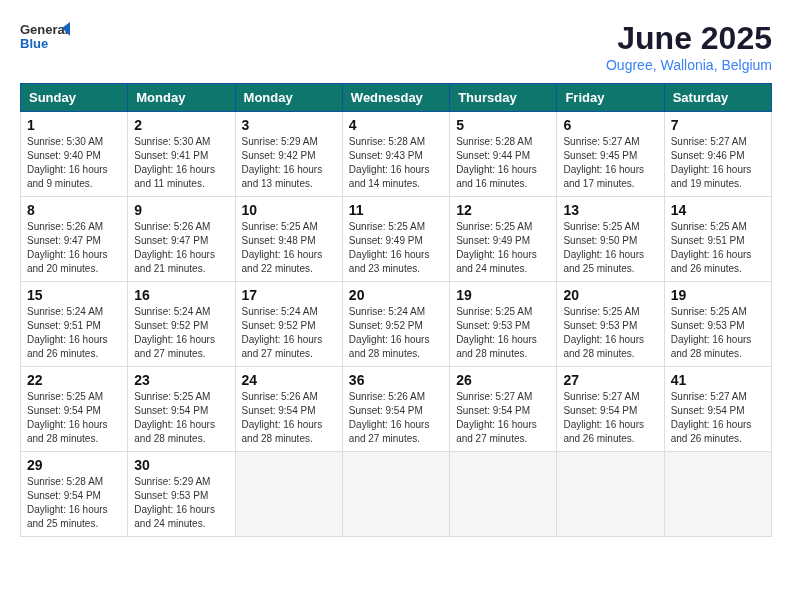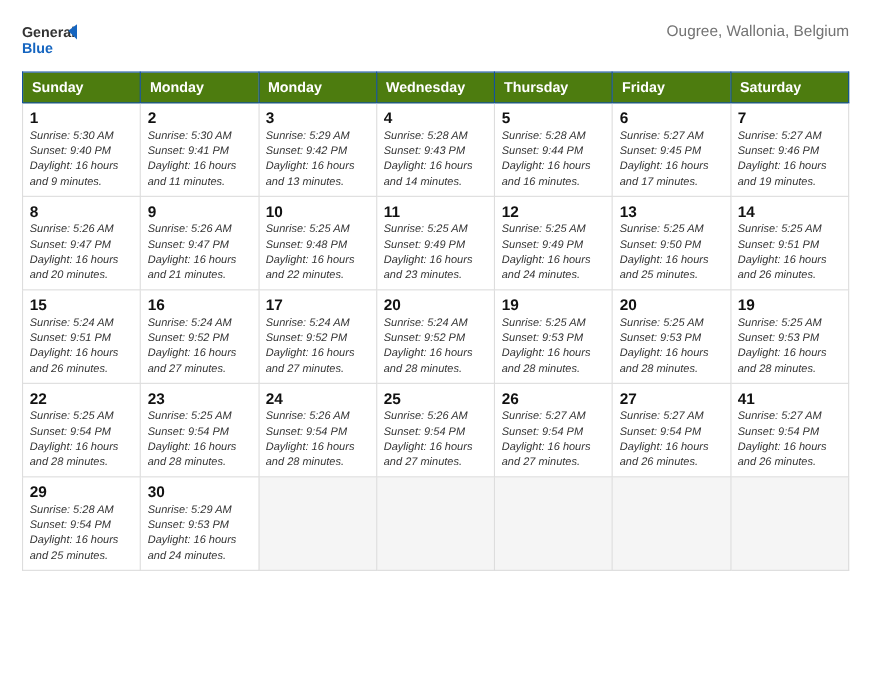--- a/index.html
+++ b/index.html
@@ -24,29 +24,29 @@
     .title-block {
       text-align: right;
     }
     .calendar-title {
       font-size: 32px;
       font-weight: bold;
       color: #1a1a2e;
     }
     .calendar-subtitle {
       font-size: 14px;
-      color: #737373;
+      color: #3b82f6;
     }
     .calendar {
       width: 100%;
       border-collapse: collapse;
       border: 1px solid #ccc;
     }
     .calendar th {
-      background-color: #4d7c0f;
+      background-color: #0f766e;
       color: #fff;
       text-align: left;
       padding: 6px 8px;
       font-size: 13px;
       font-weight: bold;
       border: 1px solid #1250a0;
     }
     .calendar td {
       vertical-align: top;
       padding: 5px 6px;
@@ -64,38 +64,38 @@
       font-size: 14px;
       font-weight: bold;
       color: #111;
       display: block;
       margin-bottom: 2px;
     }
     .day-info {
       line-height: 1.4;
       font-size: 10px;
       color: #333;
-      font-style: italic;
     }
     tr.week-row td {
       height: 85px;
     }
   </style>
 </head>
 <body>
 
 <div class="header">
   <div class="logo">
     <svg width="50" height="35" viewBox="0 0 50 35">
       <text x="0" y="14" font-family="Arial" font-size="13" font-weight="bold" fill="#333">General</text>
       <text x="0" y="28" font-family="Arial" font-size="13" font-weight="bold" fill="#1565c0">Blue</text>
       <polygon points="42,8 50,2 50,16" fill="#1565c0"></polygon>
     </svg>
   </div>
   <div class="title-block">
+    <div class="calendar-title">June 2025</div>
     <div class="calendar-subtitle">Ougree, Wallonia, Belgium</div>
   </div>
 </div>
 
 <table class="calendar">
   <thead>
     <tr>
       <th>Sunday</th>
       <th>Monday</th>
       <th>Monday</th>
@@ -251,21 +251,21 @@
           Sunrise: 5:25 AM<br>Sunset: 9:54 PM<br>Daylight: 16 hours and 28 minutes.
         </div>
         </td>
         <td>
         <span class="day-number">24</span>
         <div class="day-info">
           Sunrise: 5:26 AM<br>Sunset: 9:54 PM<br>Daylight: 16 hours and 28 minutes.
         </div>
         </td>
         <td>
-        <span class="day-number">25</span>
+        <span class="day-number">36</span>
         <div class="day-info">
           Sunrise: 5:26 AM<br>Sunset: 9:54 PM<br>Daylight: 16 hours and 27 minutes.
         </div>
         </td>
         <td>
         <span class="day-number">26</span>
         <div class="day-info">
           Sunrise: 5:27 AM<br>Sunset: 9:54 PM<br>Daylight: 16 hours and 27 minutes.
         </div>
         </td>

